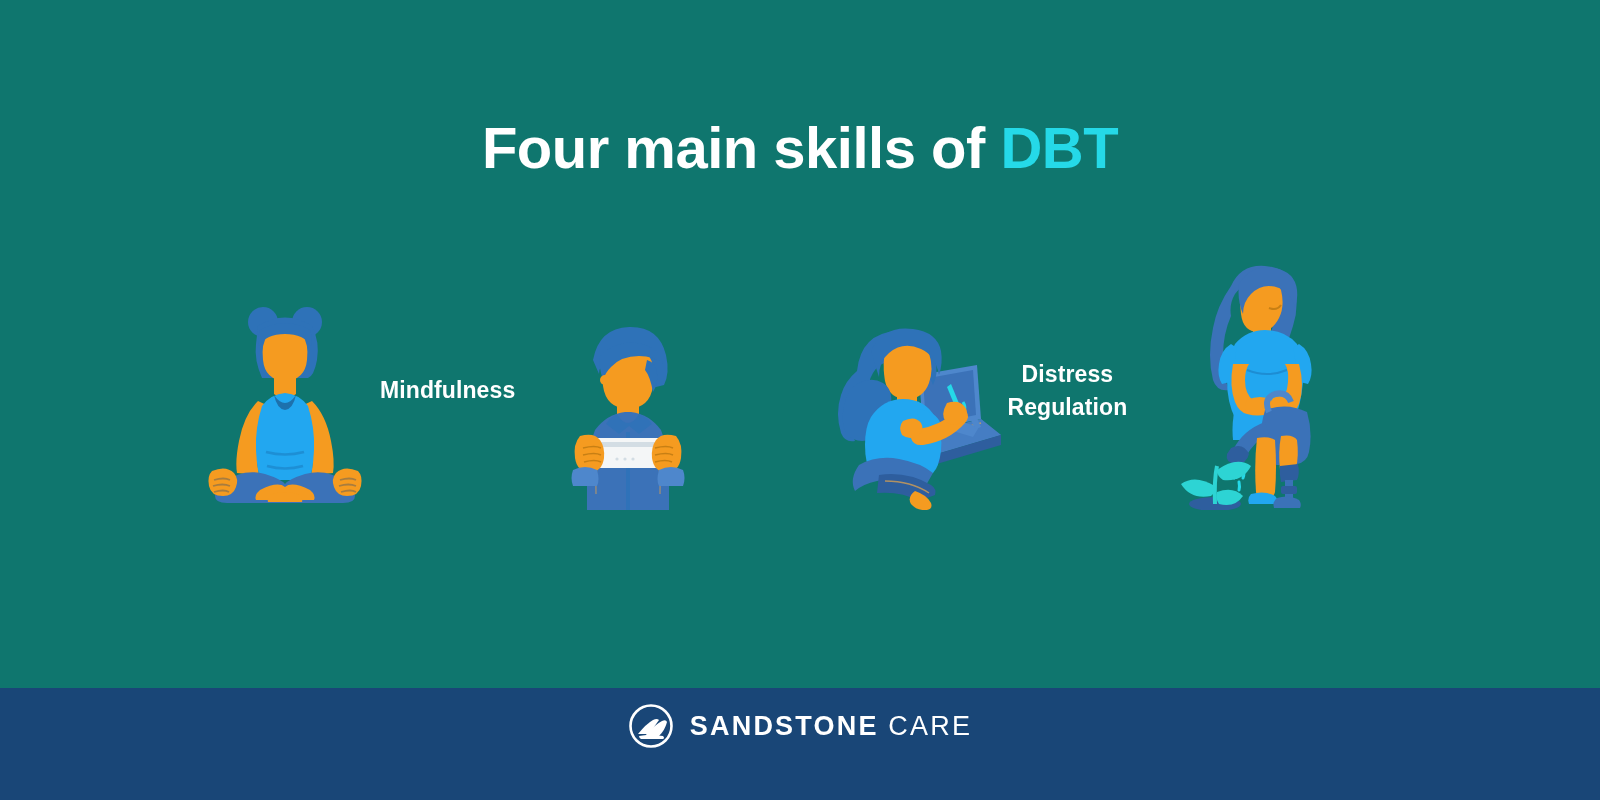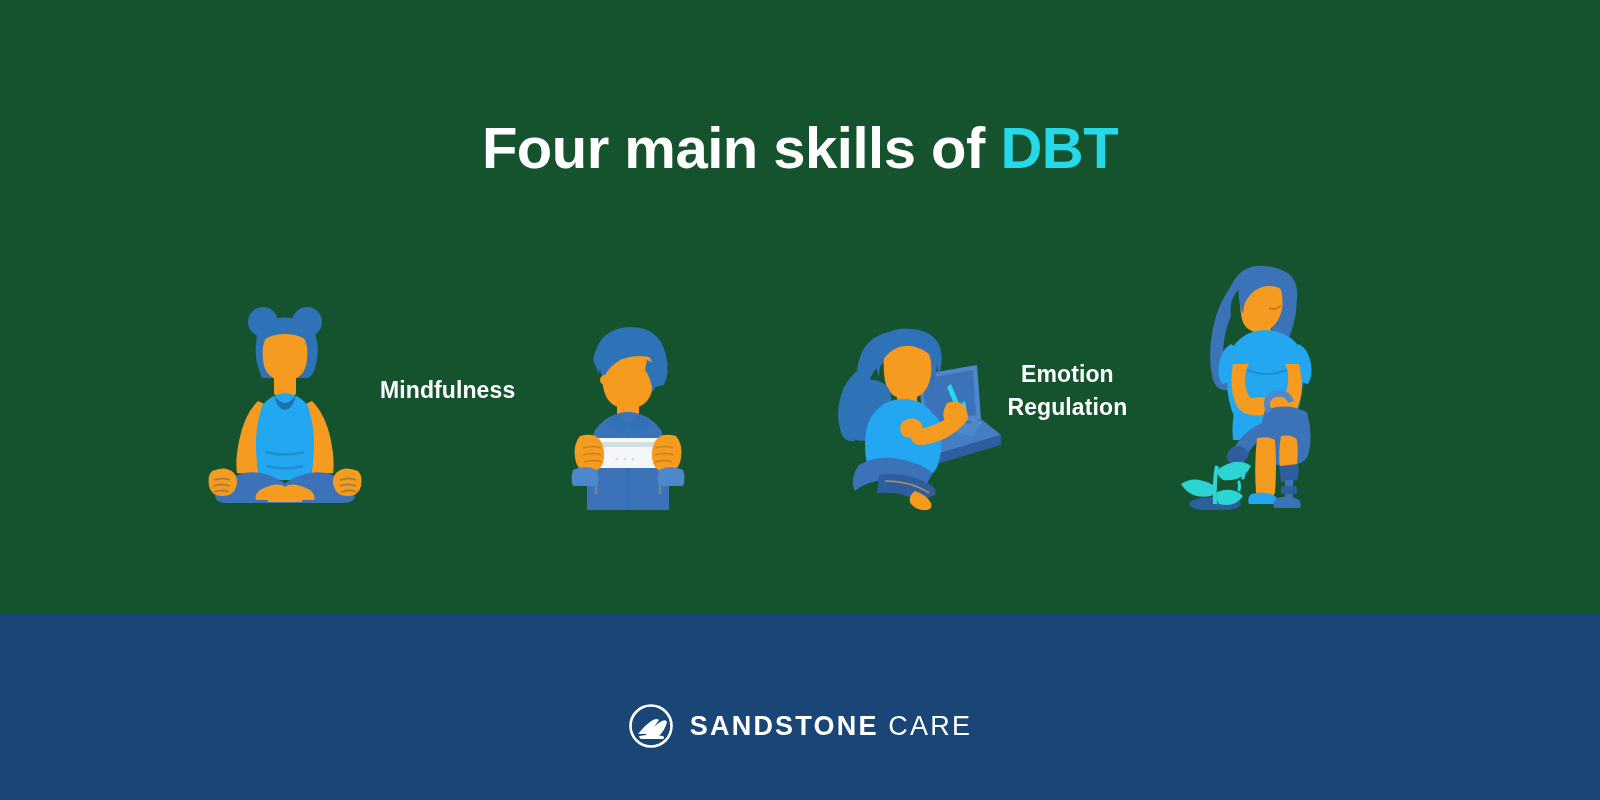--- a/index.html
+++ b/index.html
@@ -4,22 +4,22 @@
 <style>
   * { margin:0; padding:0; box-sizing:border-box; }
   html,body{
     width:1600px; height:800px; overflow:hidden;
     background:#194677;
     font-family:"Liberation Sans", sans-serif;
     -webkit-font-smoothing:antialiased;
   }
   .canvas{
     position:relative;
-    width:1600px; height:614px;
-    background:#14532d;
+    width:1600px; height:688px;
+    background:#0f766e;
   }
 
   
   .title-wrap{
     position:absolute; top:118px; left:0; width:1600px;
     text-align:center;
   }
   .title{
     font-size:58px;
     font-weight:bold;
@@ -226,21 +226,21 @@
 
           <path d="M40 140 q18 -10 40 -6 q22 4 34 14 l-8 14 q-26 -10 -48 -6 q-14 3 -22 10 q-6 -12 4 -26 z" fill="#3B72B8"></path>
 
           <path d="M60 150 q28 -4 52 10 q6 4 4 10 l-16 6 q-18 -10 -42 -8 z" fill="#2E5E9E"></path>
 
           <path d="M66 156 q26 0 44 12" stroke="#E8A64A" stroke-width="1.5" fill="none" opacity="0.7"></path>
 
           <path d="M96 166 q12 4 16 12 q2 6 -4 7 q-10 1 -16 -6 q-4 -7 4 -13 z" fill="#F59B20"></path>
         </svg>
       </div>
-      <div class="card-label">Emotion
+      <div class="card-label">Distress
 Regulation</div>
     </div>
 
     <div class="card">
       <div class="art">
         <svg width="160" height="250" viewBox="0 0 160 250">
 
           <path d="M58 26 q10 -22 34 -20 q26 2 30 24 q4 18 -2 36 q-6 20 -14 34 q-10 -4 -14 -14 q10 -18 10 -38 q0 -18 -16 -22 q-16 -4 -24 8 q-6 10 -4 22 q-8 18 -8 40 q0 20 6 34 q-12 2 -16 -10 q-6 -24 0 -52 q4 -22 18 -42 z" fill="#3B72B8"></path>
 
           <path d="M74 18 q24 -8 34 12 q4 16 -2 28 q-7 14 -20 14 q-16 0 -18 -18 q-3 -24 6 -36 z" fill="#F59B20"></path>

